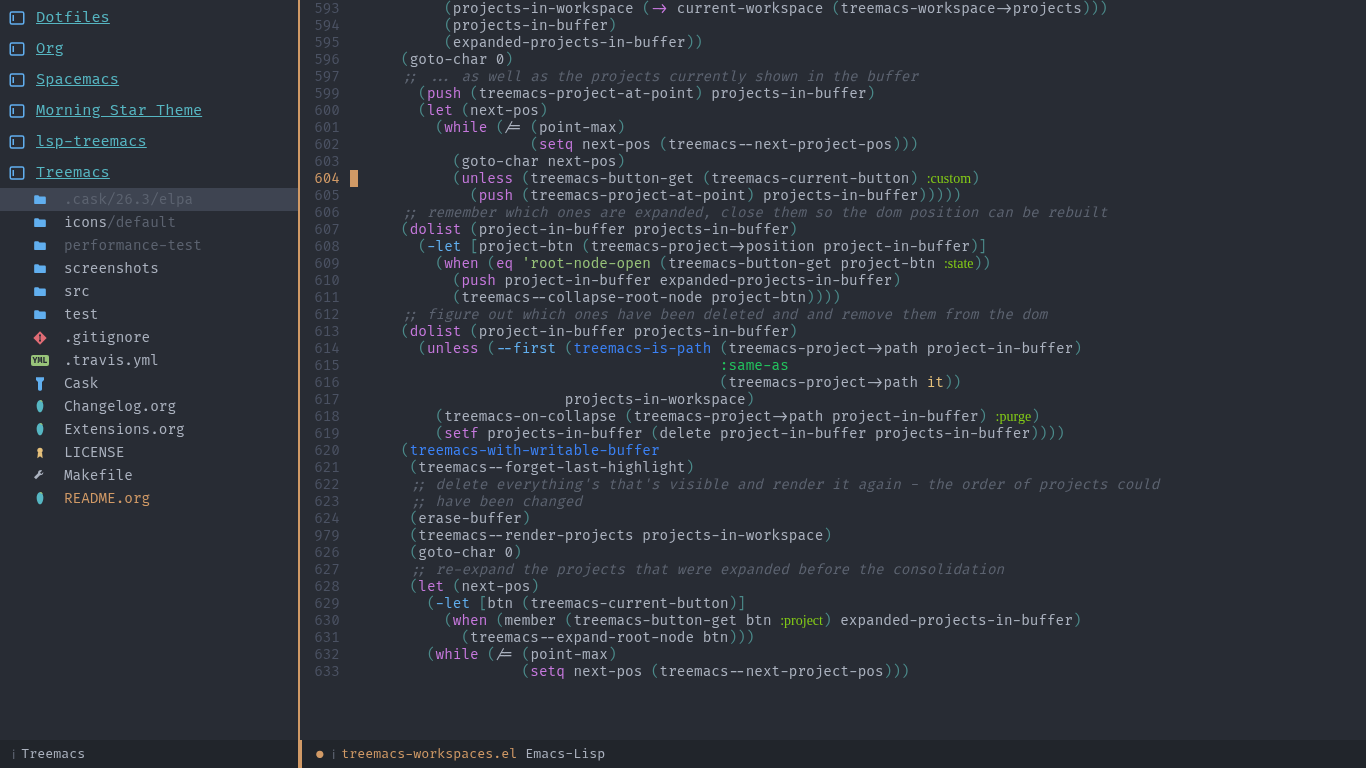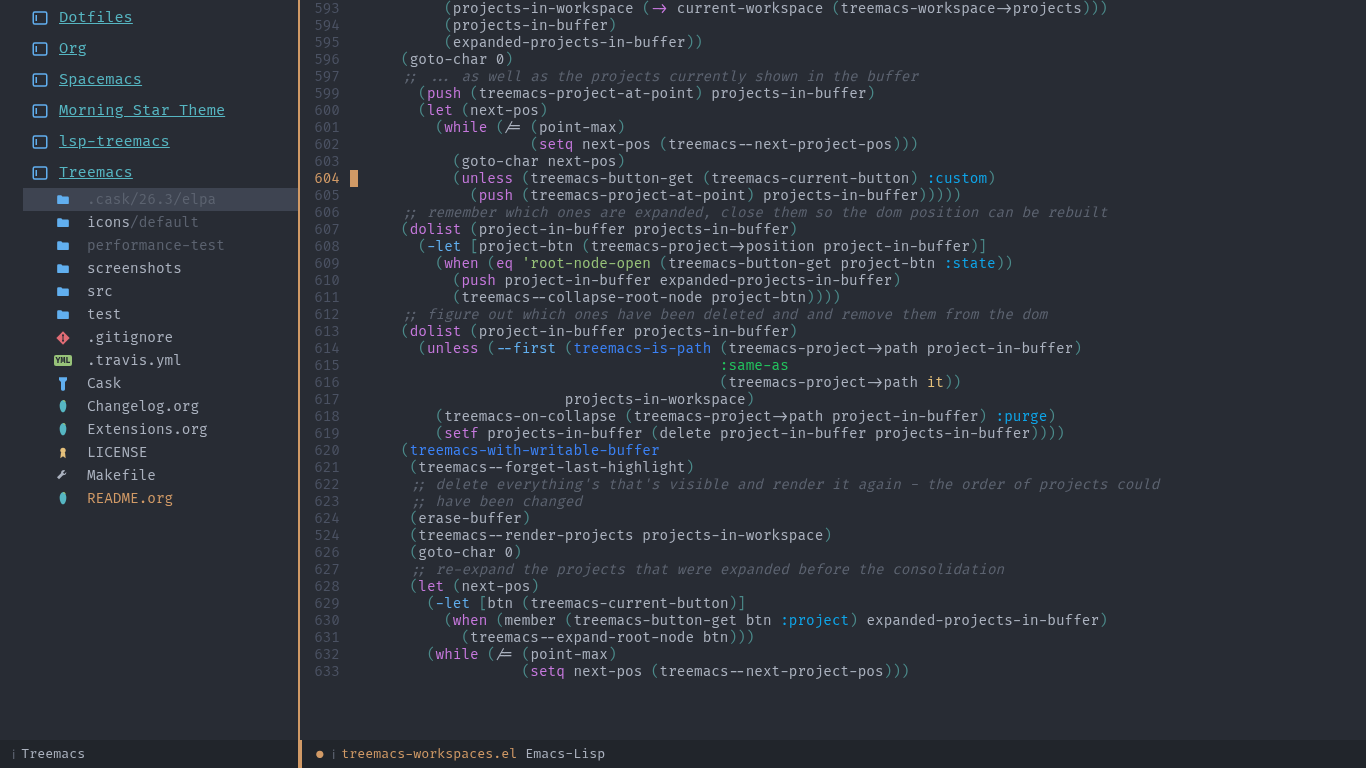--- a/index.html
+++ b/index.html
@@ -11,21 +11,20 @@
   display: flex;
   height: 768px;
   width: 1366px;
   overflow: hidden;
 }
 .sidebar {
   width: 298px;
   background: #282c34;
   overflow-y: auto;
   padding-top: 2px;
-  margin-left: 23px;
 }
 .project {
   display: flex;
   align-items: center;
   padding: 6px 8px;
   cursor: pointer;
 }
 .project-icon {
   width: 18px;
   height: 18px;
@@ -97,21 +96,21 @@
 .line-mark {
   width: 8px;
   flex-shrink: 0;
 }
 .line-mark.active { background: #d19a66; }
 .line-text { flex: 1; }
 .c-comment { color: #5c6370; font-style: italic; }
 .c-paren { color: #4b8a8a; }
 .c-keyword { color: #c678dd; }
 .c-keyword-b { color: #61afef; }
-.c-prop { color: #0ea5e9; }
+.c-prop { color: #84cc16; font-family: Liberation Serif, serif; }
 .c-prop2 { color: #22c55e; }
 .c-string { color: #98c379; }
 .c-func { color: #3b82f6; }
 .c-it { color: #e5c07b; }
 .modeline {
   position: absolute;
   bottom: 0;
   left: 0;
   right: 0;
   height: 28px;
@@ -354,21 +353,21 @@
         <div class="code-line"><span class="line-num">615</span><span class="line-mark"></span><span class="line-text">                                          <span class="c-prop2">:same-as</span></span></div>
         <div class="code-line"><span class="line-num">616</span><span class="line-mark"></span><span class="line-text">                                          <span class="c-paren">(</span>treemacs-project-&gt;path <span class="c-it">it</span><span class="c-paren">))</span></span></div>
         <div class="code-line"><span class="line-num">617</span><span class="line-mark"></span><span class="line-text">                        projects-in-workspace<span class="c-paren">)</span></span></div>
         <div class="code-line"><span class="line-num">618</span><span class="line-mark"></span><span class="line-text">         <span class="c-paren">(</span>treemacs-on-collapse <span class="c-paren">(</span>treemacs-project-&gt;path project-in-buffer<span class="c-paren">)</span> <span class="c-prop">:purge</span><span class="c-paren">)</span></span></div>
         <div class="code-line"><span class="line-num">619</span><span class="line-mark"></span><span class="line-text">         <span class="c-paren">(</span><span class="c-keyword">setf</span> projects-in-buffer <span class="c-paren">(</span>delete project-in-buffer projects-in-buffer<span class="c-paren">))))</span></span></div>
         <div class="code-line"><span class="line-num">620</span><span class="line-mark"></span><span class="line-text">     <span class="c-paren">(</span><span class="c-func">treemacs-with-writable-buffer</span></span></div>
         <div class="code-line"><span class="line-num">621</span><span class="line-mark"></span><span class="line-text">      <span class="c-paren">(</span>treemacs--forget-last-highlight<span class="c-paren">)</span></span></div>
         <div class="code-line"><span class="line-num">622</span><span class="line-mark"></span><span class="line-text">      <span class="c-comment">;; delete everything's that's visible and render it again - the order of projects could</span></span></div>
         <div class="code-line"><span class="line-num">623</span><span class="line-mark"></span><span class="line-text">      <span class="c-comment">;; have been changed</span></span></div>
         <div class="code-line"><span class="line-num">624</span><span class="line-mark"></span><span class="line-text">      <span class="c-paren">(</span>erase-buffer<span class="c-paren">)</span></span></div>
-        <div class="code-line"><span class="line-num">524</span><span class="line-mark"></span><span class="line-text">      <span class="c-paren">(</span>treemacs--render-projects projects-in-workspace<span class="c-paren">)</span></span></div>
+        <div class="code-line"><span class="line-num">979</span><span class="line-mark"></span><span class="line-text">      <span class="c-paren">(</span>treemacs--render-projects projects-in-workspace<span class="c-paren">)</span></span></div>
         <div class="code-line"><span class="line-num">626</span><span class="line-mark"></span><span class="line-text">      <span class="c-paren">(</span>goto-char 0<span class="c-paren">)</span></span></div>
         <div class="code-line"><span class="line-num">627</span><span class="line-mark"></span><span class="line-text">      <span class="c-comment">;; re-expand the projects that were expanded before the consolidation</span></span></div>
         <div class="code-line"><span class="line-num">628</span><span class="line-mark"></span><span class="line-text">      <span class="c-paren">(</span><span class="c-keyword">let</span> <span class="c-paren">(</span>next-pos<span class="c-paren">)</span></span></div>
         <div class="code-line"><span class="line-num">629</span><span class="line-mark"></span><span class="line-text">        <span class="c-paren">(</span><span class="c-keyword-b">-let</span> <span class="c-paren">[</span>btn <span class="c-paren">(</span>treemacs-current-button<span class="c-paren">)]</span></span></div>
         <div class="code-line"><span class="line-num">630</span><span class="line-mark"></span><span class="line-text">          <span class="c-paren">(</span><span class="c-keyword">when</span> <span class="c-paren">(</span>member <span class="c-paren">(</span>treemacs-button-get btn <span class="c-prop">:project</span><span class="c-paren">)</span> expanded-projects-in-buffer<span class="c-paren">)</span></span></div>
         <div class="code-line"><span class="line-num">631</span><span class="line-mark"></span><span class="line-text">            <span class="c-paren">(</span>treemacs--expand-root-node btn<span class="c-paren">)))</span></span></div>
         <div class="code-line"><span class="line-num">632</span><span class="line-mark"></span><span class="line-text">        <span class="c-paren">(</span><span class="c-keyword">while</span> <span class="c-paren">(</span>/= <span class="c-paren">(</span>point-max<span class="c-paren">)</span></span></div>
         <div class="code-line"><span class="line-num">633</span><span class="line-mark"></span><span class="line-text">                   <span class="c-paren">(</span><span class="c-keyword">setq</span> next-pos <span class="c-paren">(</span>treemacs--next-project-pos<span class="c-paren">)))</span></span></div>
       </div>
     <div class="modeline">

